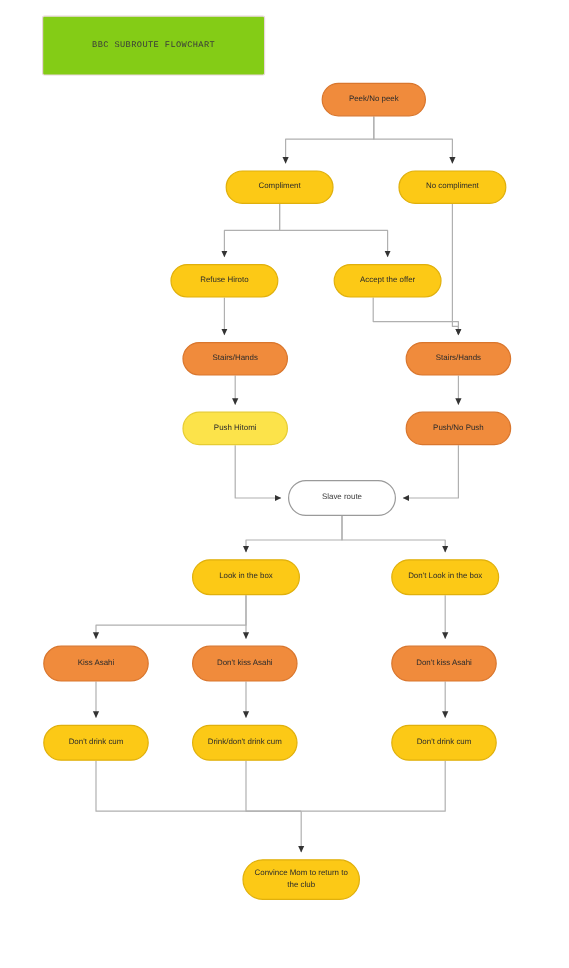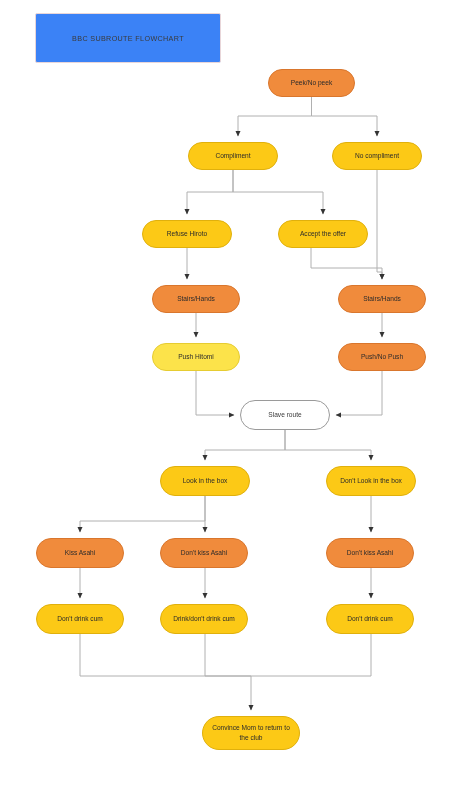--- a/index.html
+++ b/index.html
@@ -86,21 +86,21 @@
       <path d="M205,568 L205,598" marker-end="url(#arw)"></path>
       <path d="M371,568 L371,598" marker-end="url(#arw)"></path>
 
       <path d="M80,634 L80,676 L251,676"></path>
       <path d="M205,634 L205,676 L251,676"></path>
       <path d="M371,634 L371,676 L251,676"></path>
       <path d="M251,676 L251,710" marker-end="url(#arw)"></path>
     </g>
   </svg>
 
-  <div class="title-box" style="left: 35px; top: 13px; width: 184px; height: 48px; background: #3b82f6; border-color: rgb(232, 214, 217);">
+  <div class="title-box" style="left: 35px; top: 13px; width: 184px; height: 48px; background: #84cc16; border-color: rgb(232, 214, 217); font-family: Liberation Mono, monospace;">
     <span>BBC SUBROUTE FLOWCHART</span>
   </div>
 
   <div id="nodes-layer">
       <div class="node orange" style="left: 268px; top: 69px; width: 87px; height: 28px; border-radius: 14px;">
         <span>Peek/No peek</span>
       </div>
       <div class="node gold" style="left: 188px; top: 142px; width: 90px; height: 28px; border-radius: 14px;">
         <span>Compliment</span>
       </div>

